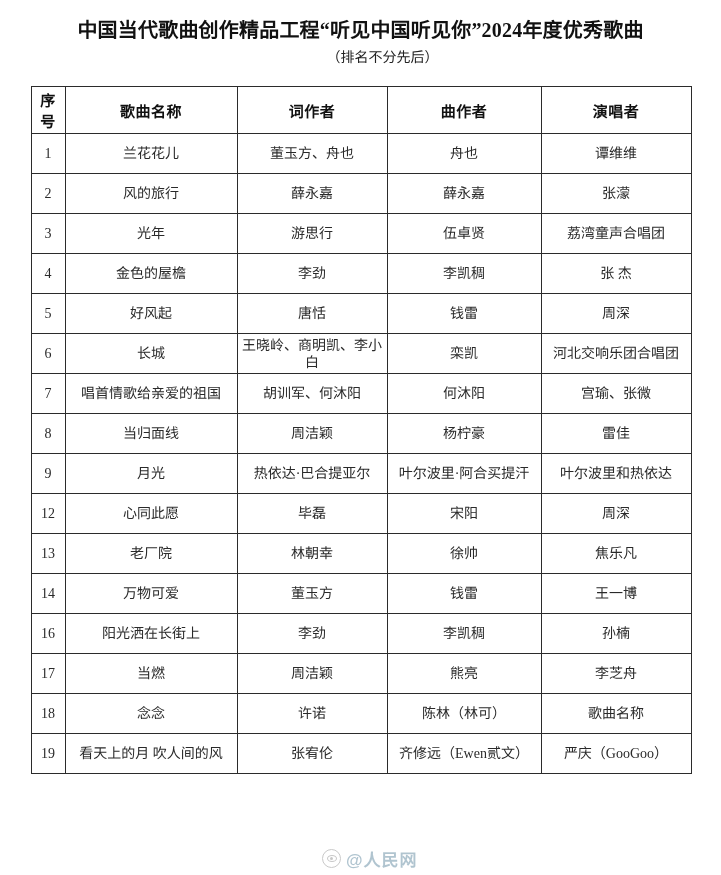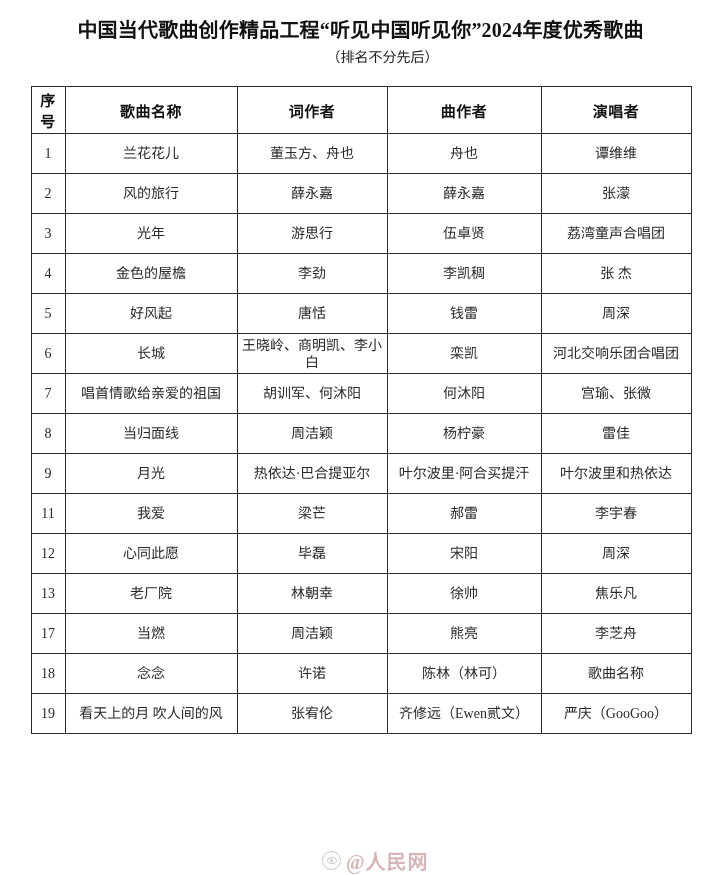--- a/index.html
+++ b/index.html
@@ -130,24 +130,24 @@
     justify-content: center;
   }
   .wm-logo .eye::after {
     content: "";
     width: 3px;
     height: 3px;
     border-radius: 50%;
     background: #555555;
   }
   .wm-text {
-    font-family: Liberation Serif, serif;
-    font-size: 20px;
+    font-family: Liberation Sans, sans-serif;
+    font-size: 17px;
     font-weight: bold;
-    color: #7f1d1d;
+    color: #0c4a6e;
     letter-spacing: 1px;
     white-space: nowrap;
   }
 </style>
 </head>
 <body>
 
 <div class="page">
 
   <div class="title-block">
@@ -231,39 +231,46 @@
             <td>雷佳</td>
           </tr>
           <tr>
             <td class="col-index">9</td>
             <td>月光</td>
             <td>热依达·巴合提亚尔</td>
             <td>叶尔波里·阿合买提汗</td>
             <td>叶尔波里和热依达</td>
           </tr>
           <tr>
-            <td class="col-index">11</td>
-            <td>我爱</td>
-            <td>梁芒</td>
-            <td>郝雷</td>
-            <td>李宇春</td>
-          </tr>
-          <tr>
             <td class="col-index">12</td>
             <td>心同此愿</td>
             <td>毕磊</td>
             <td>宋阳</td>
             <td>周深</td>
           </tr>
           <tr>
             <td class="col-index">13</td>
             <td>老厂院</td>
             <td>林朝幸</td>
             <td>徐帅</td>
             <td>焦乐凡</td>
+          </tr>
+          <tr>
+            <td class="col-index">14</td>
+            <td>万物可爱</td>
+            <td>董玉方</td>
+            <td>钱雷</td>
+            <td>王一博</td>
+          </tr>
+          <tr>
+            <td class="col-index">16</td>
+            <td>阳光洒在长街上</td>
+            <td>李劲</td>
+            <td>李凯稠</td>
+            <td>孙楠</td>
           </tr>
           <tr>
             <td class="col-index">17</td>
             <td>当燃</td>
             <td>周洁颖</td>
             <td>熊亮</td>
             <td>李芝舟</td>
           </tr>
           <tr>
             <td class="col-index">18</td>

